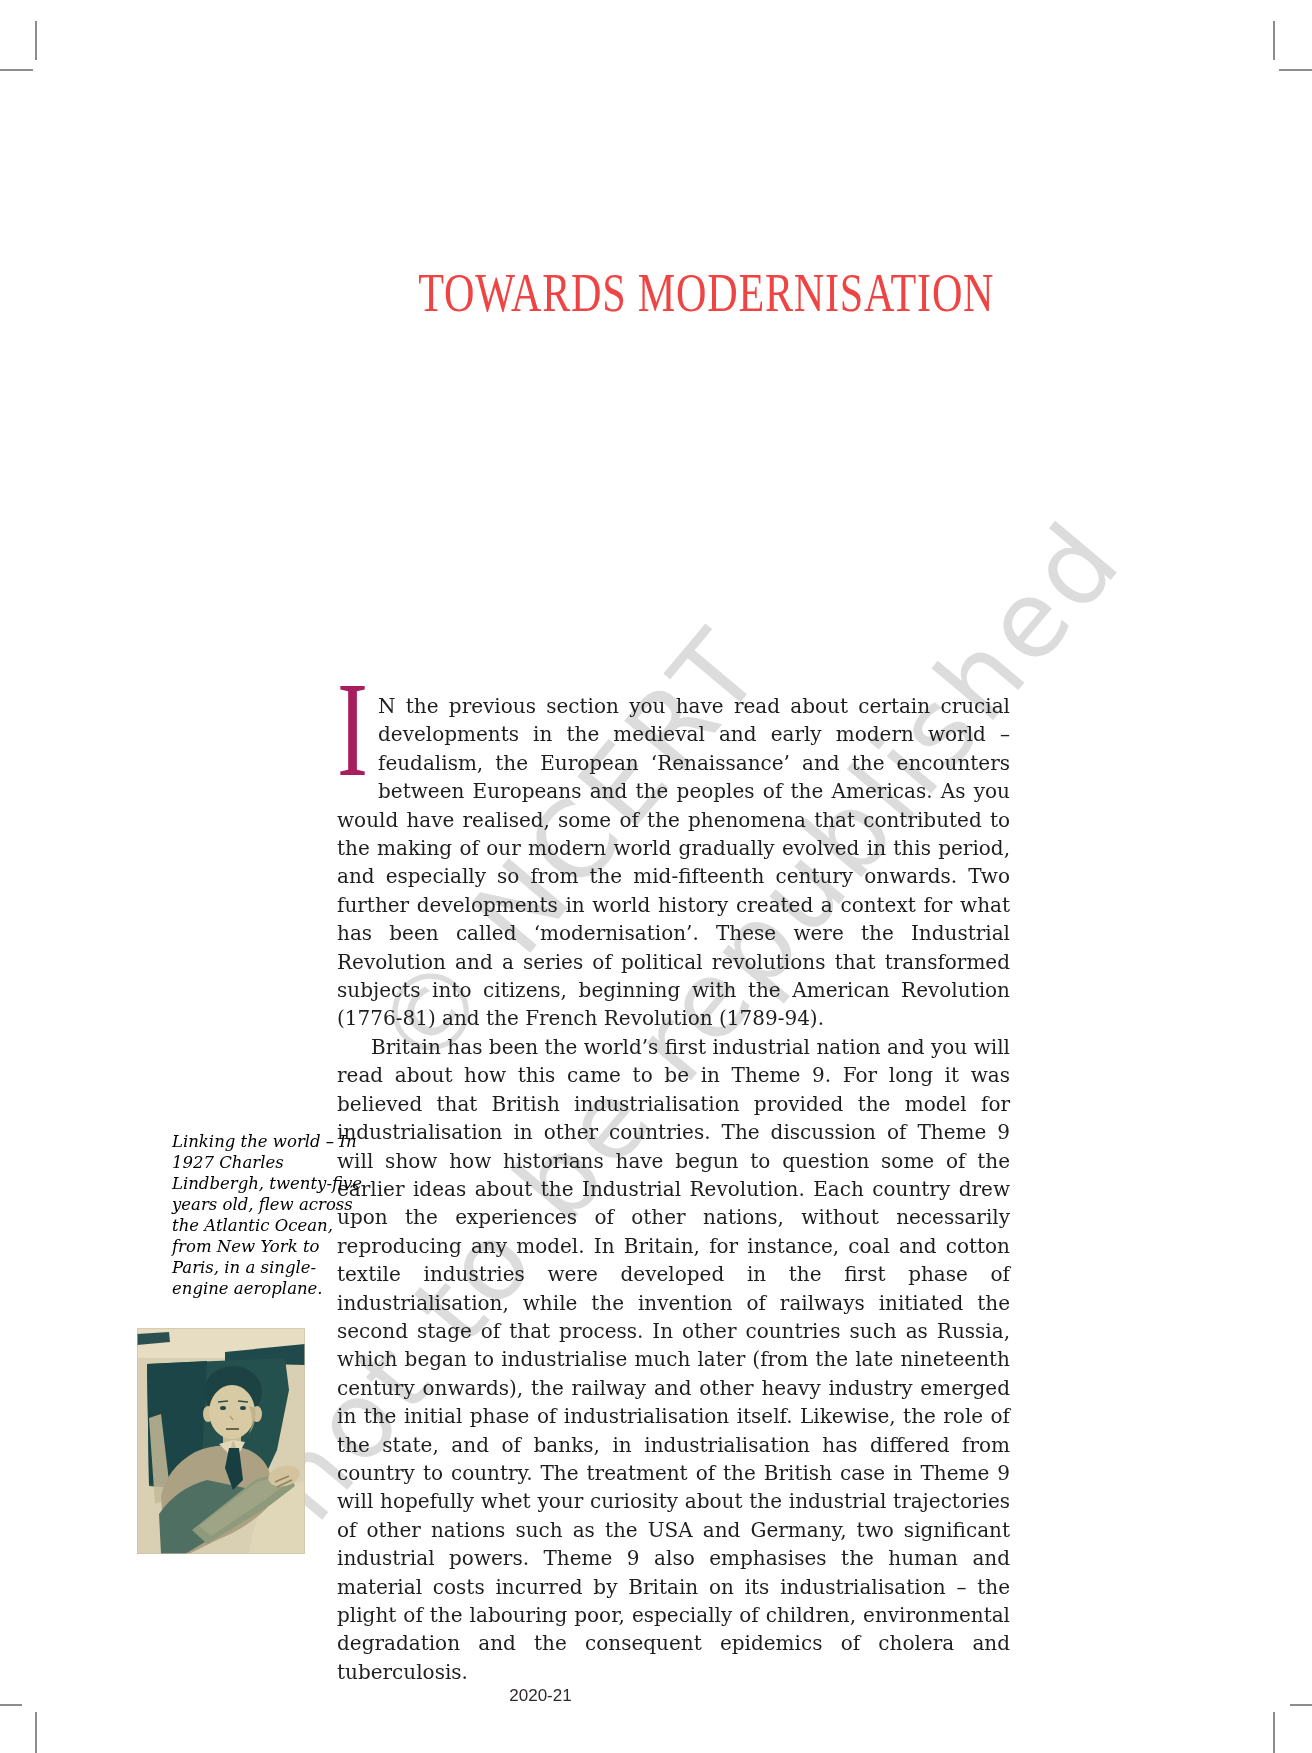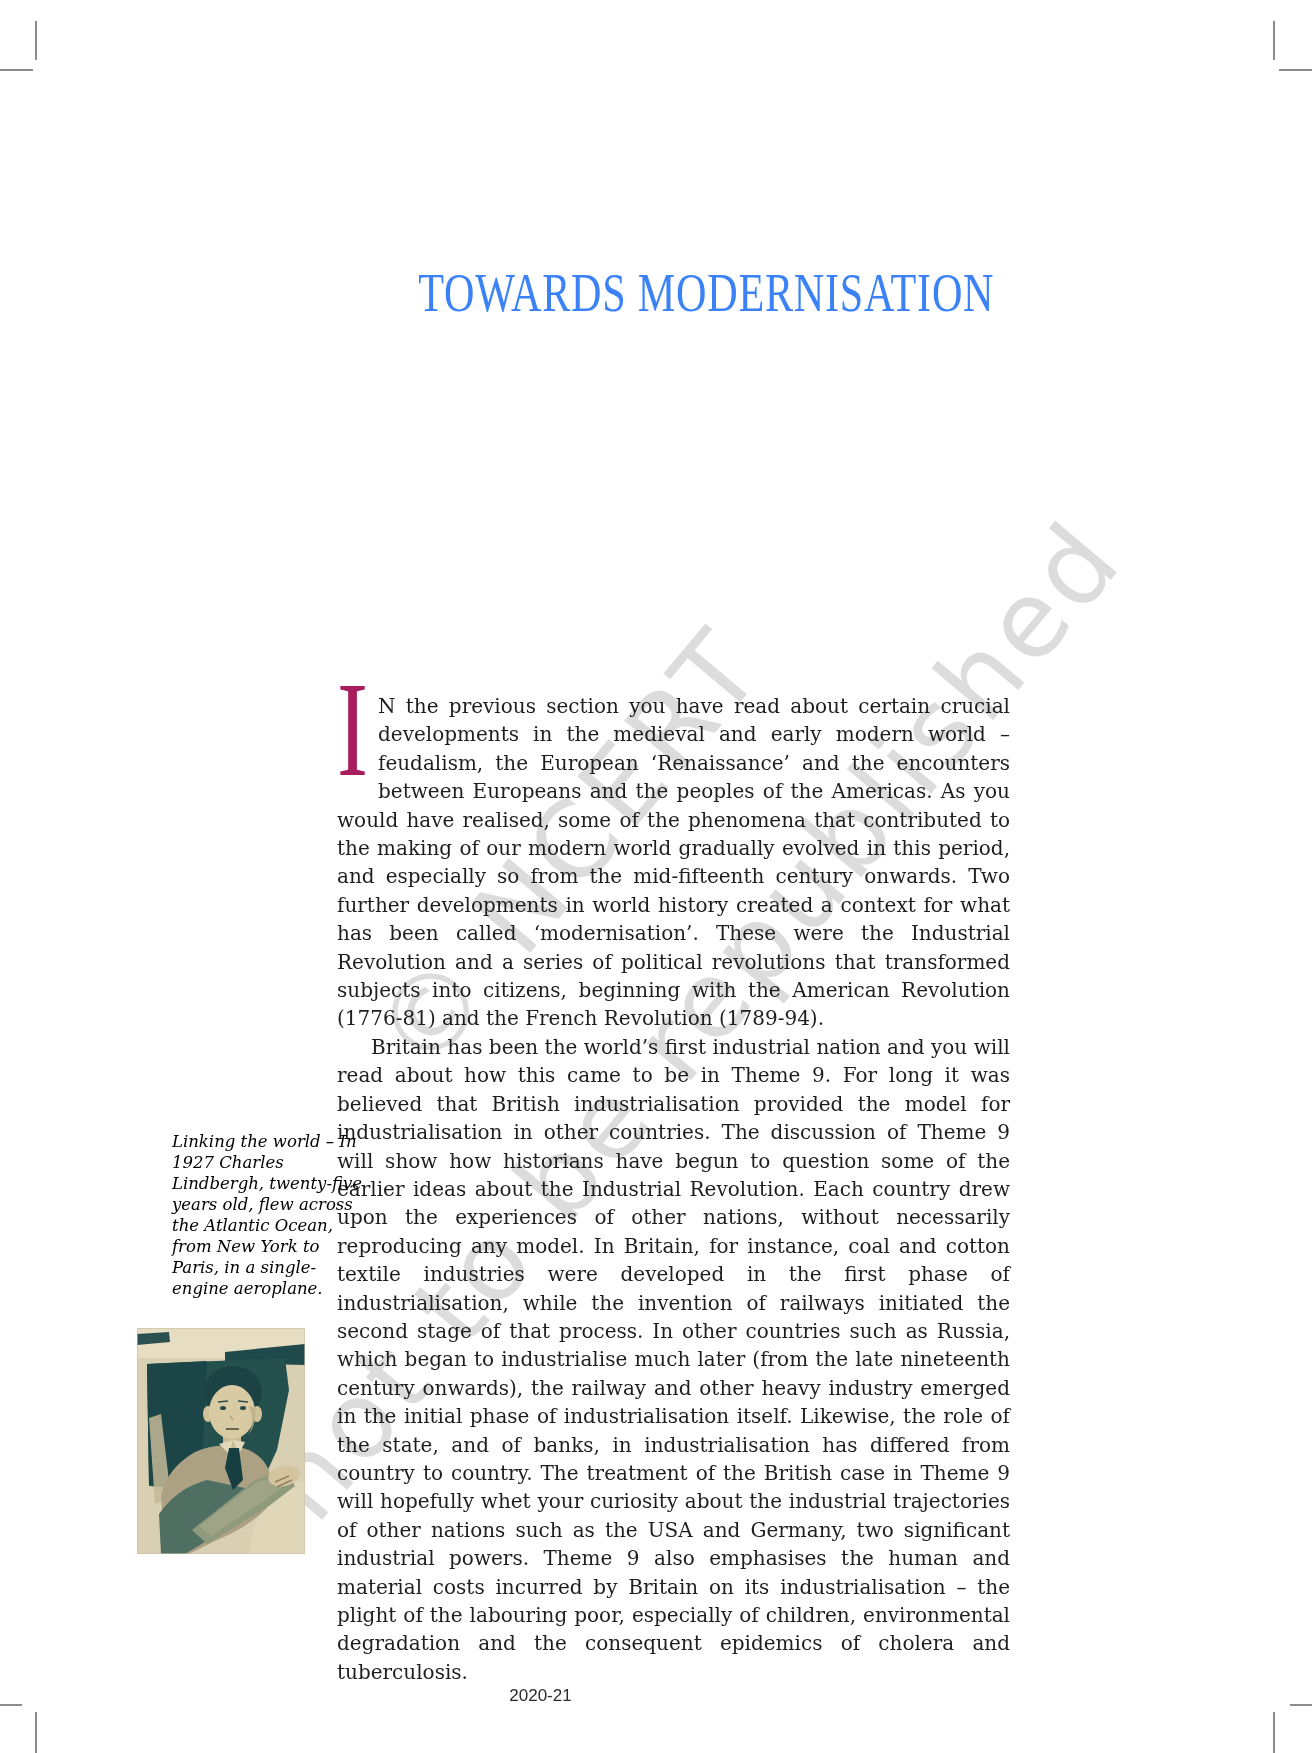--- a/index.html
+++ b/index.html
@@ -24,21 +24,21 @@
   .cm-tr-v{left:1273px;top:21px;width:2px;height:39px;}
   .cm-tr-h{left:1279px;top:69px;width:33px;height:2px;}
   .cm-bl-h{left:0;top:1704px;width:22px;height:2px;}
   .cm-bl-v{left:35px;top:1712px;width:2px;height:41px;}
   .cm-br-h{left:1290px;top:1704px;width:22px;height:2px;}
   .cm-br-v{left:1273px;top:1712px;width:2px;height:41px;}
 
   
   .title{
     position:absolute;z-index:1;left:337px;top:266px;width:673px;
-    text-align:center;color:#3b82f6;
+    text-align:center;color:#ef4444;
     font-family:"Liberation Serif",serif;font-size:54px;line-height:54px;
   }
   .title-inner{
     display:inline-block;transform:scaleX(0.78);transform-origin:50% 50%;
     letter-spacing:1px;white-space:nowrap;
   }
 
   
   .body-text{
     position:absolute;z-index:1;left:337px;top:692px;width:673px;

